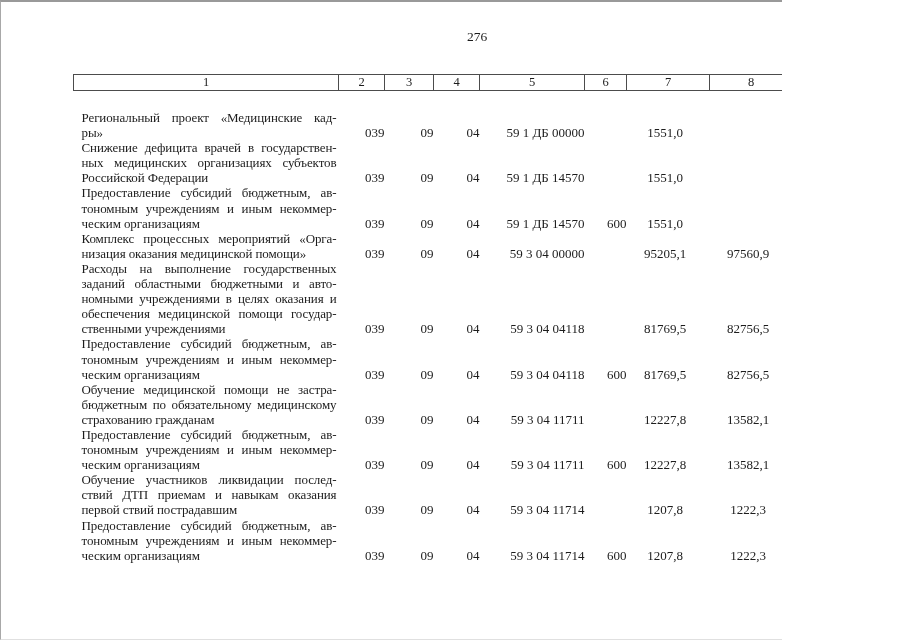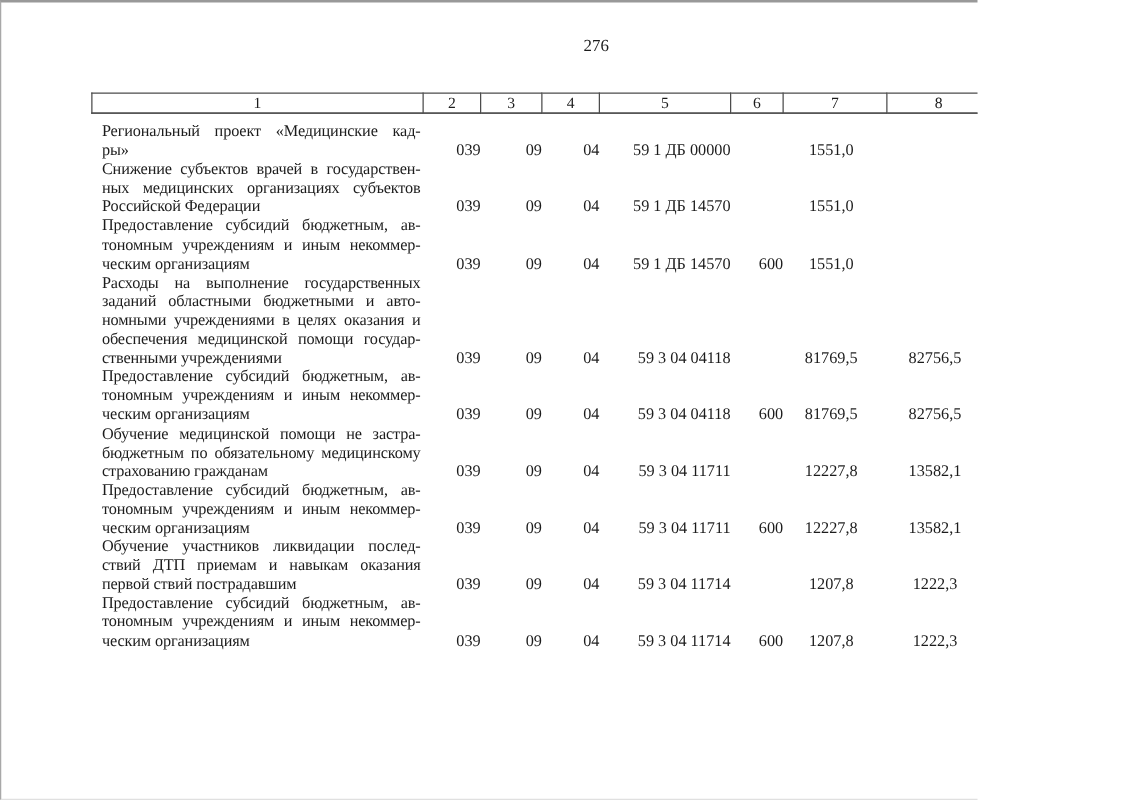--- a/index.html
+++ b/index.html
@@ -38,21 +38,21 @@
     padding: 0;
     text-align: center;
     vertical-align: middle;
     background: #ffffff;
   }
   table.budget tbody td {
     padding: 0;
     vertical-align: bottom;
     line-height: 15.1px;
   }
-  table.budget tbody tr:first-child td { padding-top: 6px; }
+  table.budget tbody tr:first-child td { padding-top: 19px; }
   td.name { padding-left: 8px !important; padding-right: 2px !important; }
   .ln {
     white-space: nowrap;
     line-height: 15.1px;
     letter-spacing: -0.1px;
   }
   .ln.j {
     text-align: justify;
     text-align-last: justify;
   }
@@ -100,21 +100,21 @@
           <td class="c">09</td>
           <td class="c">04</td>
           <td class="c">59 1 ДБ 00000</td>
           <td class="c"></td>
           <td class="r">1551,0</td>
           <td class="r"></td>
           <td class="r"></td>
         </tr>
         <tr>
           <td class="name">
-            <div class="ln j">Снижение субъектов врачей в государствен-</div>
+            <div class="ln j">Снижение дефицита врачей в государствен-</div>
             <div class="ln j">ных медицинских организациях субъектов</div>
             <div class="ln">Российской Федерации</div>
           </td>
           <td class="c">039</td>
           <td class="c">09</td>
           <td class="c">04</td>
           <td class="c">59 1 ДБ 14570</td>
           <td class="c"></td>
           <td class="r">1551,0</td>
           <td class="r"></td>
@@ -127,20 +127,34 @@
             <div class="ln">ческим организациям</div>
           </td>
           <td class="c">039</td>
           <td class="c">09</td>
           <td class="c">04</td>
           <td class="c">59 1 ДБ 14570</td>
           <td class="c">600</td>
           <td class="r">1551,0</td>
           <td class="r"></td>
           <td class="r"></td>
+        </tr>
+        <tr>
+          <td class="name">
+            <div class="ln j">Комплекс процессных мероприятий «Орга-</div>
+            <div class="ln">низация оказания медицинской помощи»</div>
+          </td>
+          <td class="c">039</td>
+          <td class="c">09</td>
+          <td class="c">04</td>
+          <td class="c">59 3 04 00000</td>
+          <td class="c"></td>
+          <td class="r">95205,1</td>
+          <td class="r">97560,9</td>
+          <td class="r">98965,2</td>
         </tr>
         <tr>
           <td class="name">
             <div class="ln j">Расходы на выполнение государственных</div>
             <div class="ln j">заданий областными бюджетными и авто-</div>
             <div class="ln j">номными учреждениями в целях оказания и</div>
             <div class="ln j">обеспечения медицинской помощи государ-</div>
             <div class="ln">ственными учреждениями</div>
           </td>
           <td class="c">039</td>

